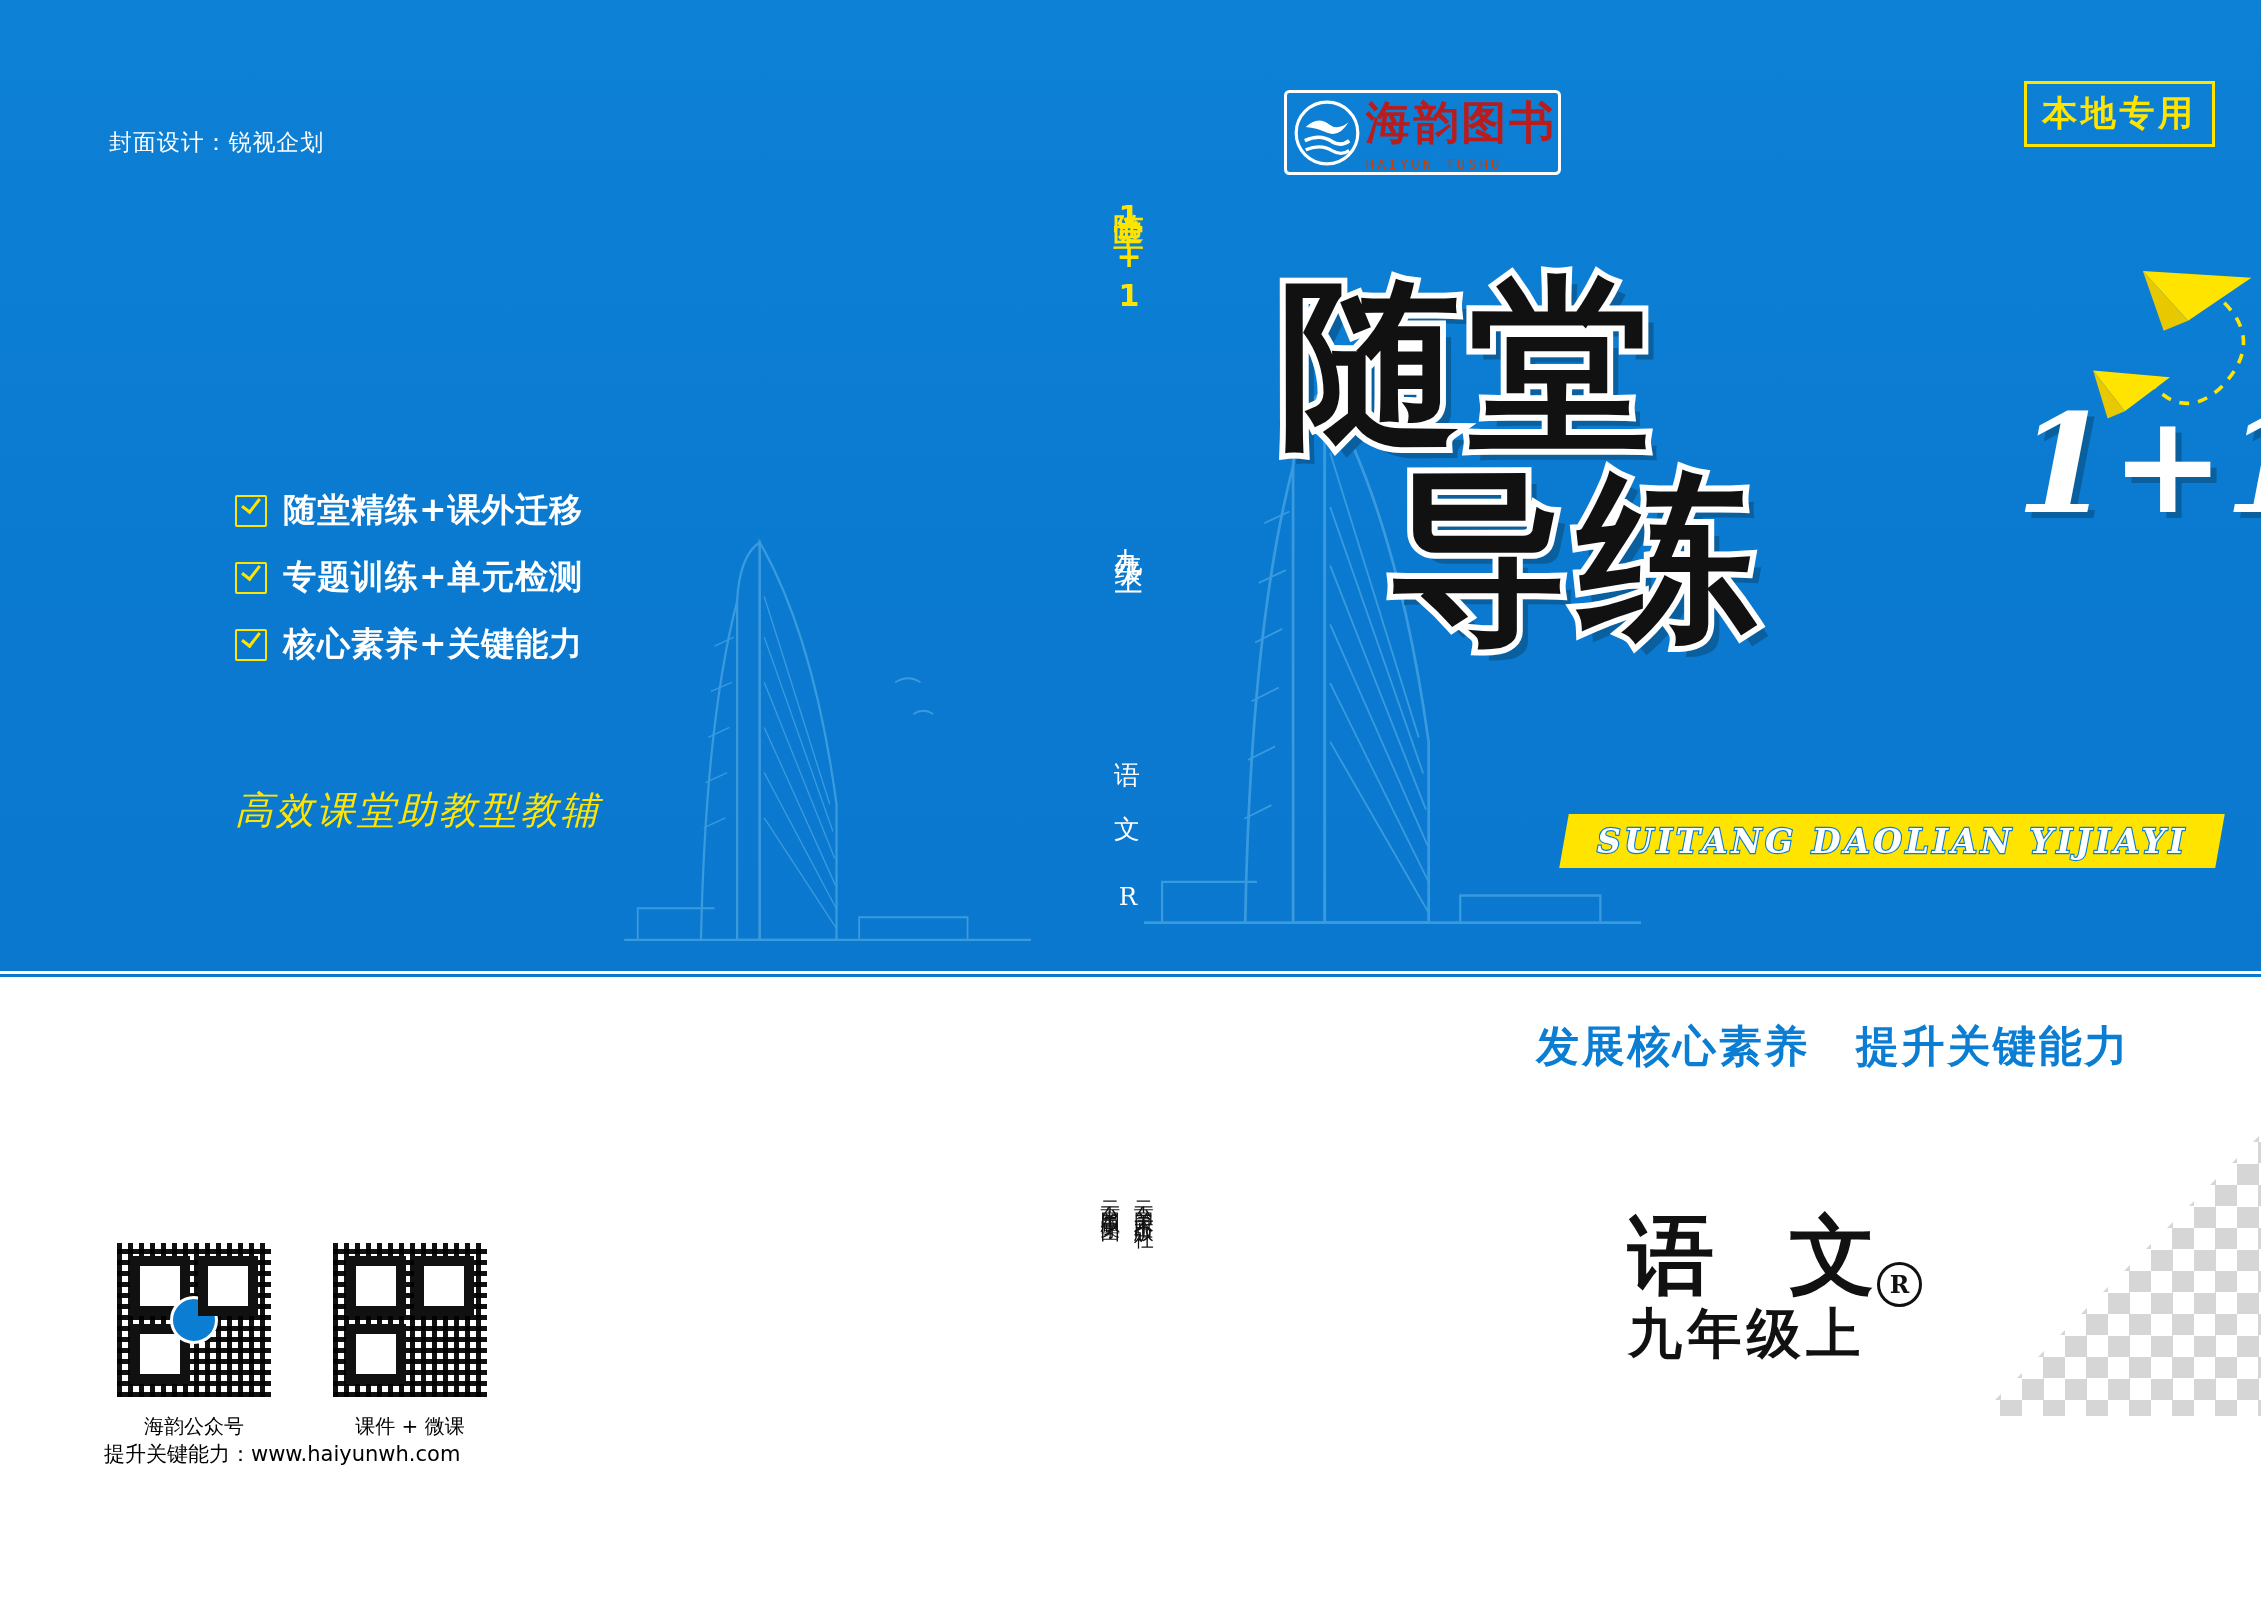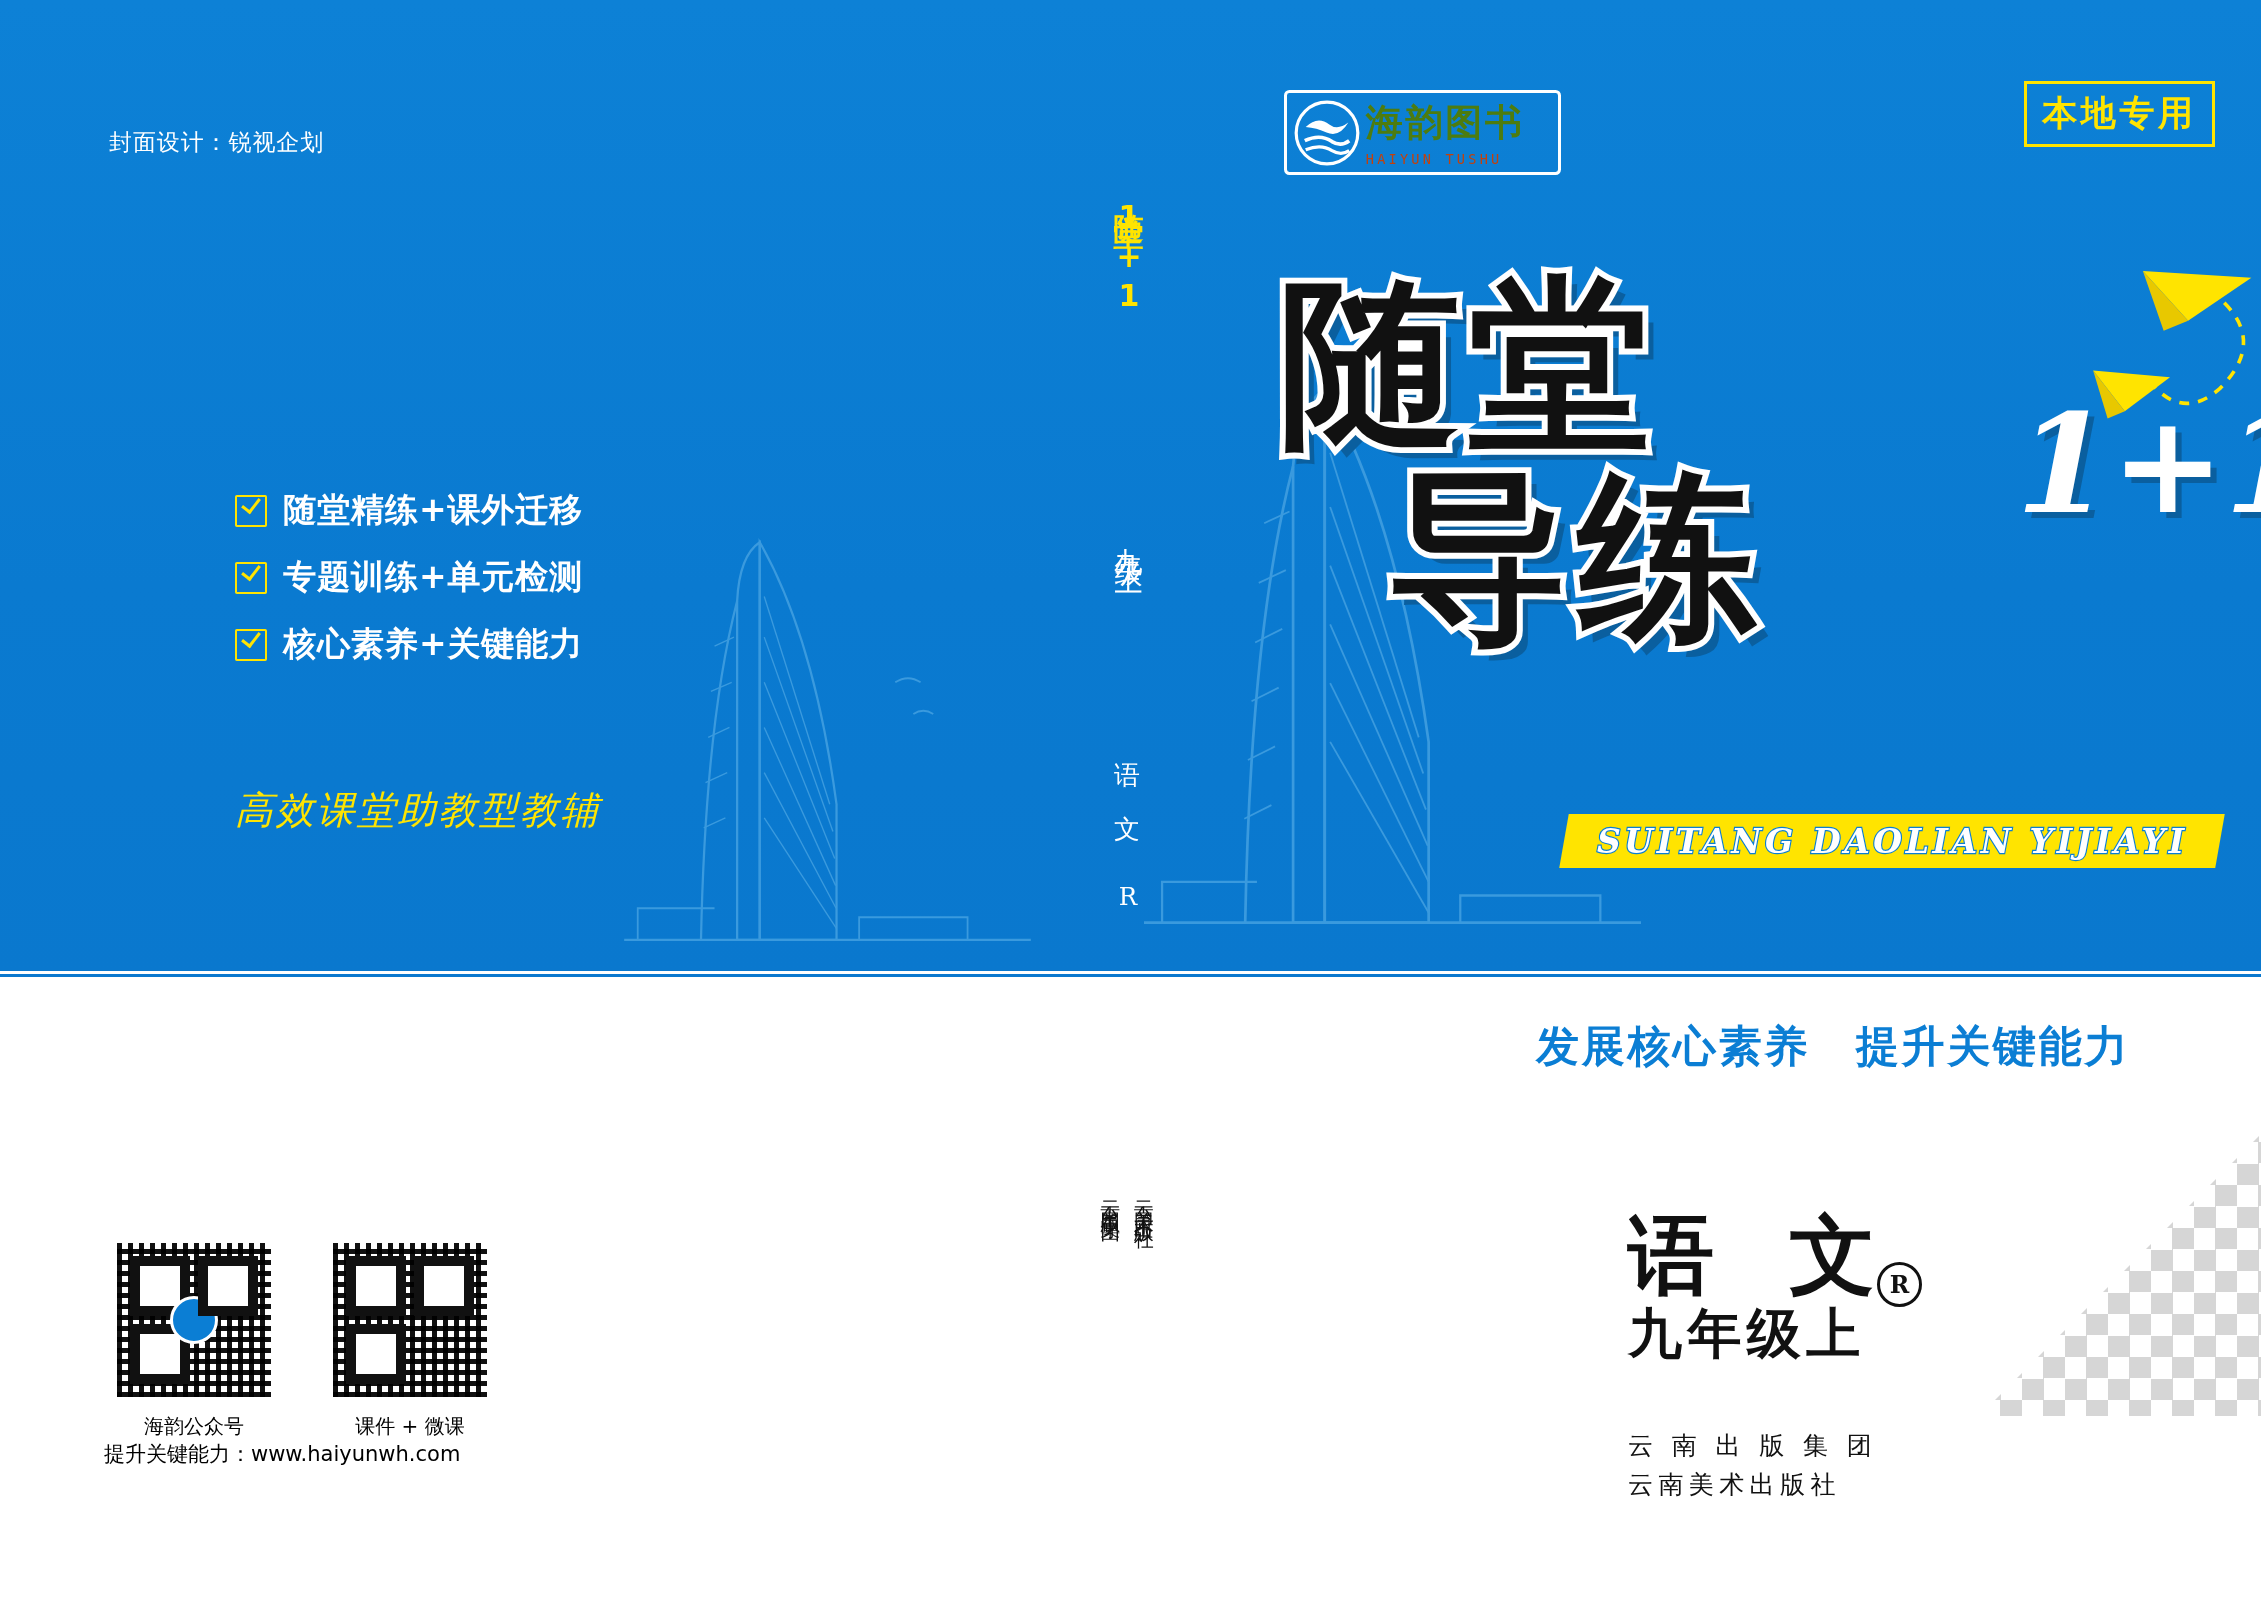--- a/index.html
+++ b/index.html
@@ -160,21 +160,21 @@
     position:absolute; left:0; top:0; width:271px; height:79px;
     border:3.2px solid #ffffff; border-radius:5.4px;
     display:flex; align-items:center;
   }
   .logo-mark {
     width:68px; height:68px; margin-left:6.3px;
     position:relative; flex:0 0 auto;
   }
   .logo-texts { margin-left:4.5px; }
   .logo-cn {
-    color:#4d7c0f; font-size:37px; font-weight:bold; letter-spacing:2.7px;
+    color:#b91c1c; font-size:45px; font-weight:bold; letter-spacing:2.7px;
     font-family:Liberation Mono, monospace; white-space:nowrap;
   }
   .logo-en {
     color:#c2410c; font-size:13.6px; letter-spacing:3.2px; margin-top:2.7px;
     font-family:"DejaVu Sans Mono", monospace; white-space:nowrap;
   }
 
   .local-badge {
     position:absolute; right:81px; top:81px;
     border:3.6px solid #ffe400; border-radius:0;
@@ -429,22 +429,18 @@
     </svg>
 
     <div class="pinyin-band">
       <span>SUITANG DAOLIAN YIJIAYI</span>
     </div>
 
     <div class="slogan">发展核心素养　提升关键能力</div>
     <div class="subject-big">语 文</div>
     <div class="reg-mark">R</div>
     <div class="grade-big">九年级上</div>
-    <div class="press-lines">
-      <div>云 南 出 版 集 团</div>
-      <div>云南美术出版社</div>
-    </div>
 
     <div class="checker"></div>
   </div>
 
 </div>
 
 
 </body></html>

